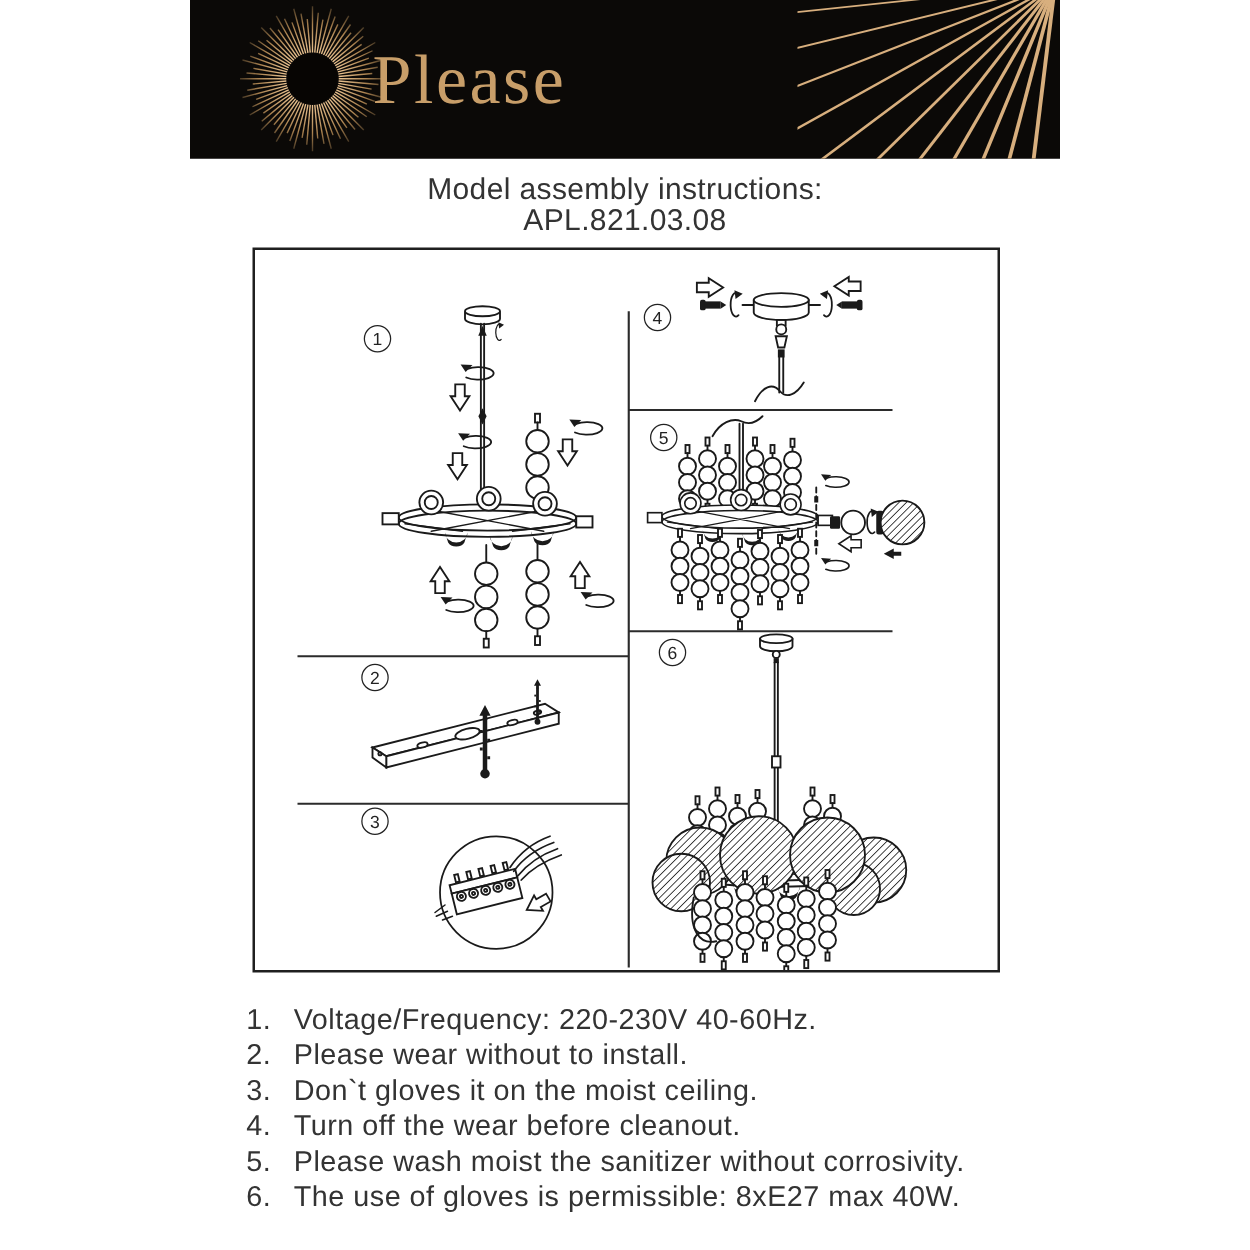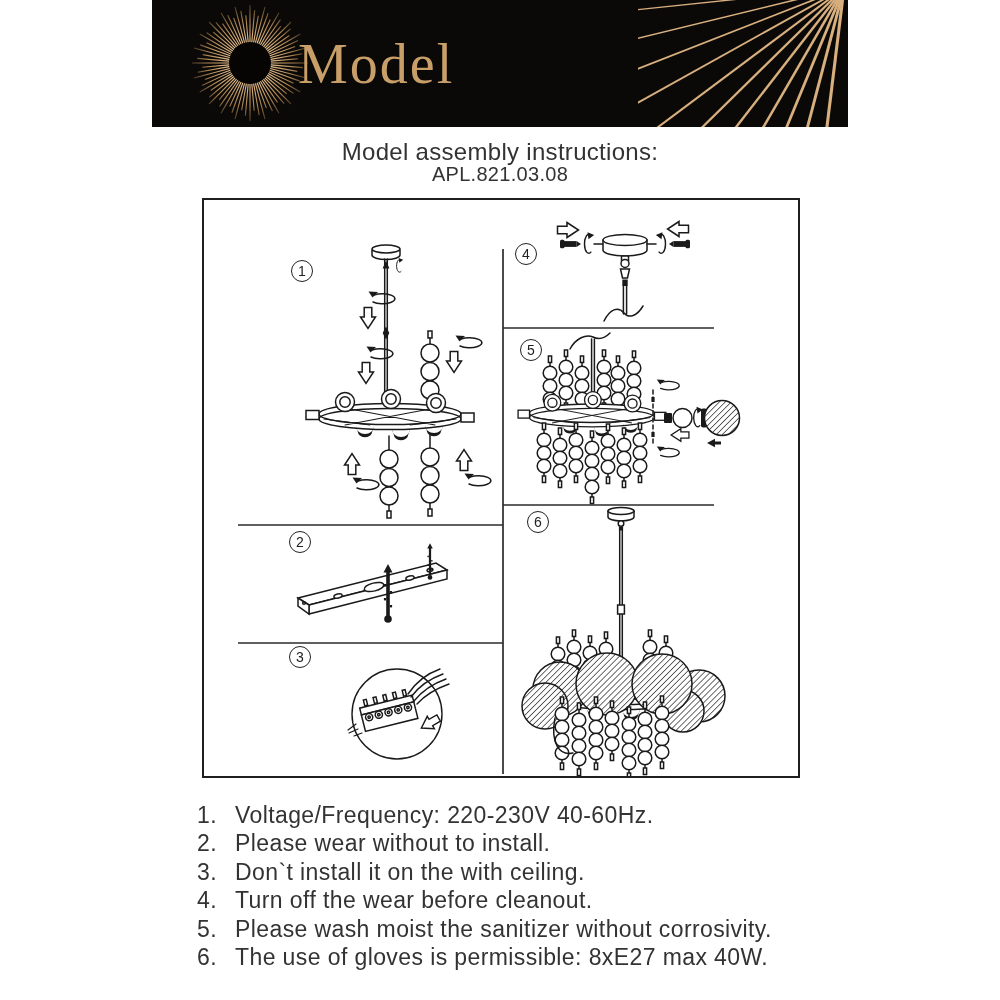--- a/index.html
+++ b/index.html
@@ -12,21 +12,21 @@
   .sunburst{position:absolute;left:8px;top:0;width:180px;height:127px;}
   .brand{position:absolute;left:146px;top:0;height:127px;display:flex;align-items:center;
          font-family:"Liberation Serif",serif;font-size:56px;font-weight:400;
          color:var(--gold,#c89e69);letter-spacing:2px;}
   .rays{position:absolute;right:0;top:0;width:210px;height:127px;}
 
   
   .title{position:absolute;top:138px;left:0;width:100%;text-align:center;
          font-size:24px;color:var(--text,#383838);letter-spacing:.3px;}
   .subtitle{position:absolute;top:163px;left:0;width:100%;text-align:center;
-         font-size:20px;color:var(--text,#383838);letter-spacing:.3px;}
+         font-size:24px;color:var(--text,#383838);letter-spacing:.3px;}
 
   
   .diagram-box{position:absolute;left:202px;top:198px;width:594px;height:576px;
                border:2px solid #1f1f1f;background:#fff;}
   .art{position:absolute;left:0;top:0;}
   .badge{position:absolute;width:22px;height:22px;border:1.6px solid #222;border-radius:50%;
          display:flex;align-items:center;justify-content:center;background:#fff;
          font-size:14px;color:#222;box-sizing:border-box;}
 
   
@@ -116,21 +116,21 @@
         <line x1="104.84924240491749" y1="48.150757595082496" x2="131.01219330881975" y2="21.987806691180232" stroke="url(#sung)" stroke-width="1.1"></line>
         <line x1="106.08693330549853" y1="49.50146019658267" x2="130.60035548530584" y2="28.9322566866134" stroke="url(#sung)" stroke-width="1.1"></line>
         <line x1="107.20219293006882" y1="50.95489483662802" x2="129.3192981258716" y2="35.46833105514977" stroke="url(#sung)" stroke-width="1.1"></line>
         <line x1="108.18653347947321" y1="52.49999999999999" x2="140.22947341949742" y2="33.99999999999997" stroke="url(#sung)" stroke-width="1.1"></line>
         <line x1="109.03246352776964" y1="54.1250165034453" x2="138.03431271294244" y2="40.601232127742904" stroke="url(#sung)" stroke-width="1.1"></line>
         <line x1="109.73354503650407" y1="55.81757699016096" x2="135.1052457977236" y2="46.58303312036791" stroke="url(#sung)" stroke-width="1.1"></line>
         <line x1="110.28444235207044" y1="57.56480005284706" x2="146.02369792476597" y2="47.9884953840538" stroke="url(#sung)" stroke-width="1.1"></line>
         <line x1="110.68096281325637" y1="59.35338826899444" x2="142.194810909647" y2="53.796646583652645" stroke="url(#sung)" stroke-width="1.1"></line>
         <line x1="110.92008865992665" y1="61.169729402299176" x2="137.81734550840378" y2="58.8165243481124" stroke="url(#sung)" stroke-width="1.1"></line>
       </svg>
-    <div class="brand">Model</div>
+    <div class="brand">Please</div>
     <svg class="rays" viewBox="0 0 210 127">
         <line x1="206" y1="-12" x2="163.34572980819843" y2="335.39115307446275" stroke="#d8af7e" stroke-width="3.10"></line>
         <line x1="206" y1="-12" x2="117.18471939531804" y2="326.5437134715569" stroke="#d8af7e" stroke-width="2.93"></line>
         <line x1="206" y1="-12" x2="72.62536827740405" y2="311.5911117643096" stroke="#d8af7e" stroke-width="2.76"></line>
         <line x1="206" y1="-12" x2="30.471241994190024" y2="290.8029971993966" stroke="#d8af7e" stroke-width="2.59"></line>
         <line x1="206" y1="-12" x2="-8.517468778541684" y2="264.5542543314917" stroke="#d8af7e" stroke-width="2.42"></line>
         <line x1="206" y1="-12" x2="-43.6376572039635" y2="233.31824250494785" stroke="#d8af7e" stroke-width="2.25"></line>
         <line x1="206" y1="-12" x2="-74.25597983205665" y2="197.6582594804551" stroke="#d8af7e" stroke-width="2.08"></line>
         <line x1="206" y1="-12" x2="-99.8202780624128" y2="158.2173831482217" stroke="#d8af7e" stroke-width="1.91"></line>
         <line x1="206" y1="-12" x2="-119.8695355518849" y2="115.70687451816688" stroke="#d8af7e" stroke-width="1.74"></line>
@@ -428,21 +428,21 @@
     <div class="row">
       <span class="n">1.</span>
       <span class="t">Voltage/Frequency: 220-230V 40-60Hz.</span>
     </div>
     <div class="row">
       <span class="n">2.</span>
       <span class="t">Please wear without to install.</span>
     </div>
     <div class="row">
       <span class="n">3.</span>
-      <span class="t">Don`t install it on the with ceiling.</span>
+      <span class="t">Don`t gloves it on the moist ceiling.</span>
     </div>
     <div class="row">
       <span class="n">4.</span>
       <span class="t">Turn off the wear before cleanout.</span>
     </div>
     <div class="row">
       <span class="n">5.</span>
       <span class="t">Please wash moist the sanitizer without corrosivity.</span>
     </div>
     <div class="row">

